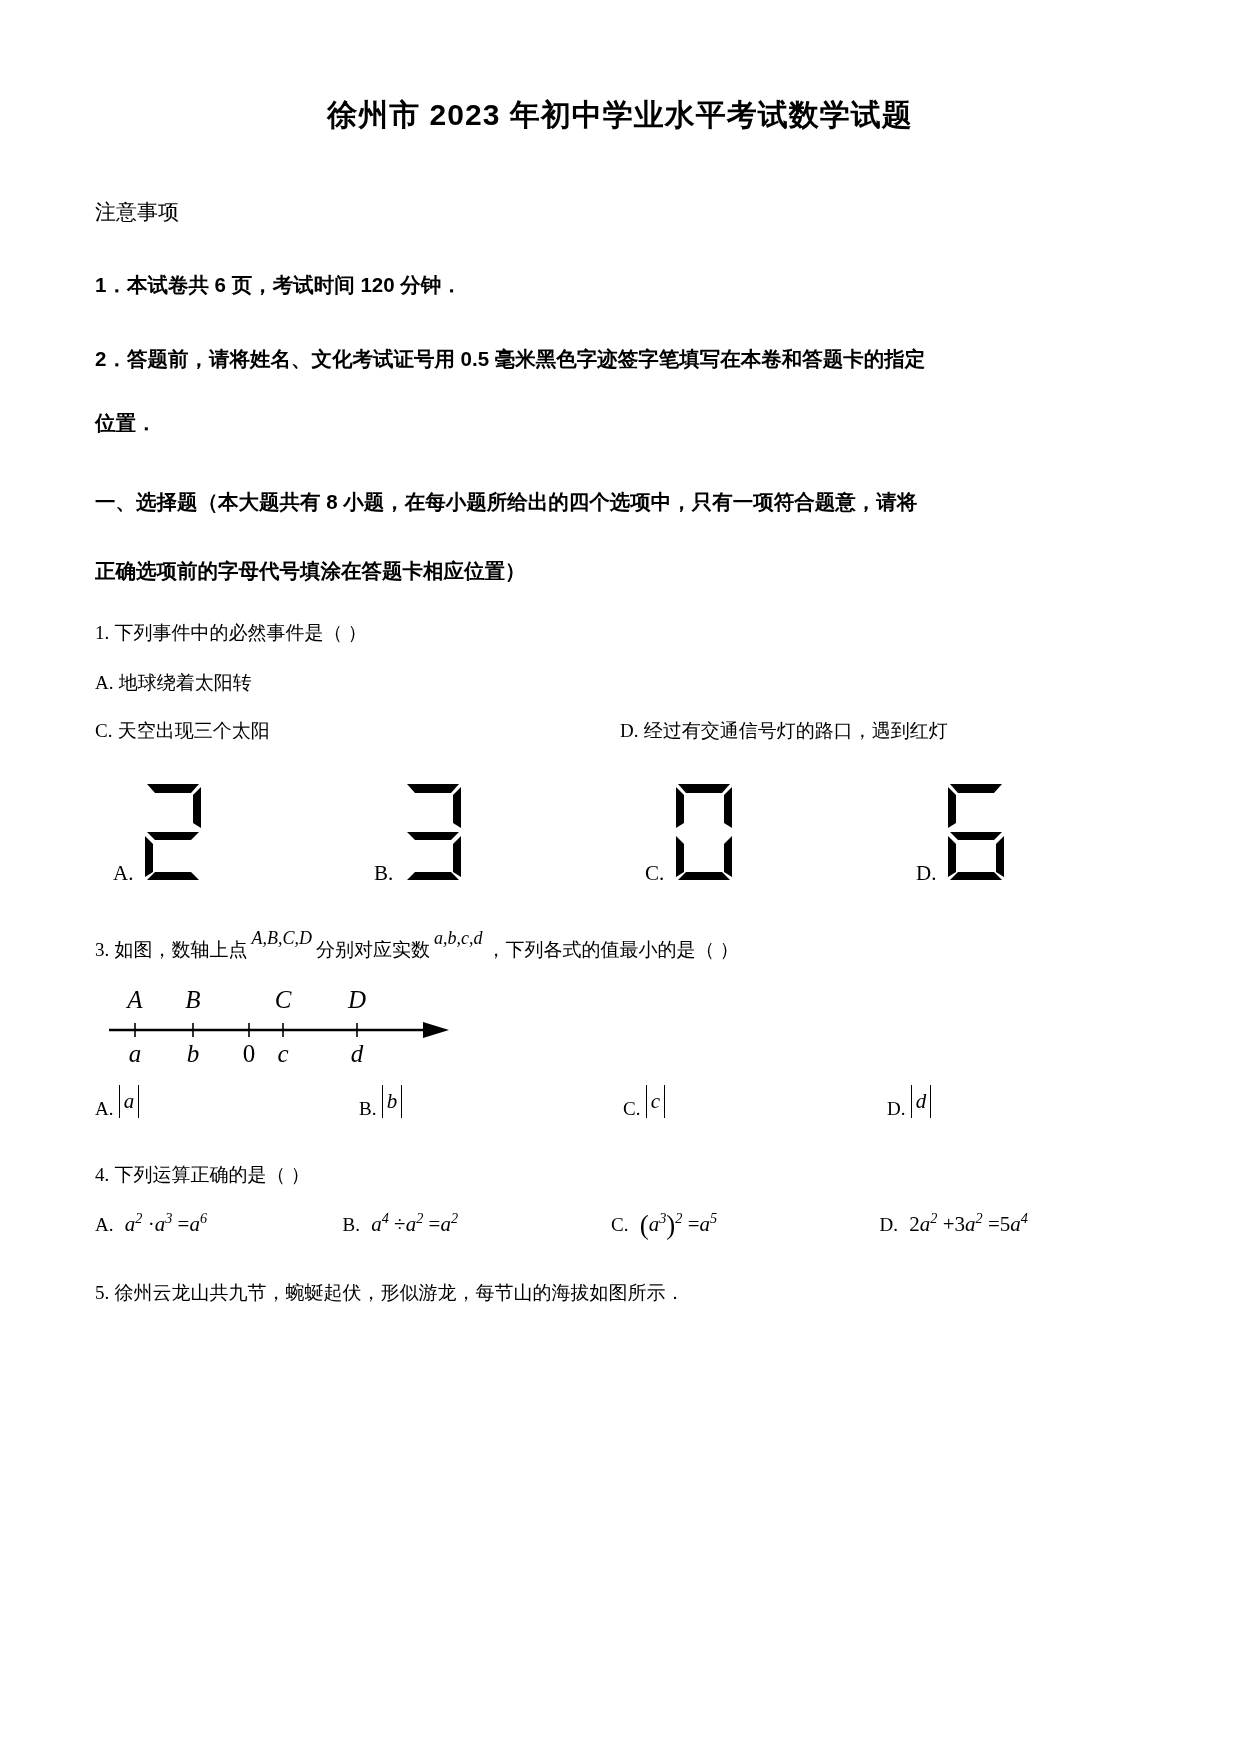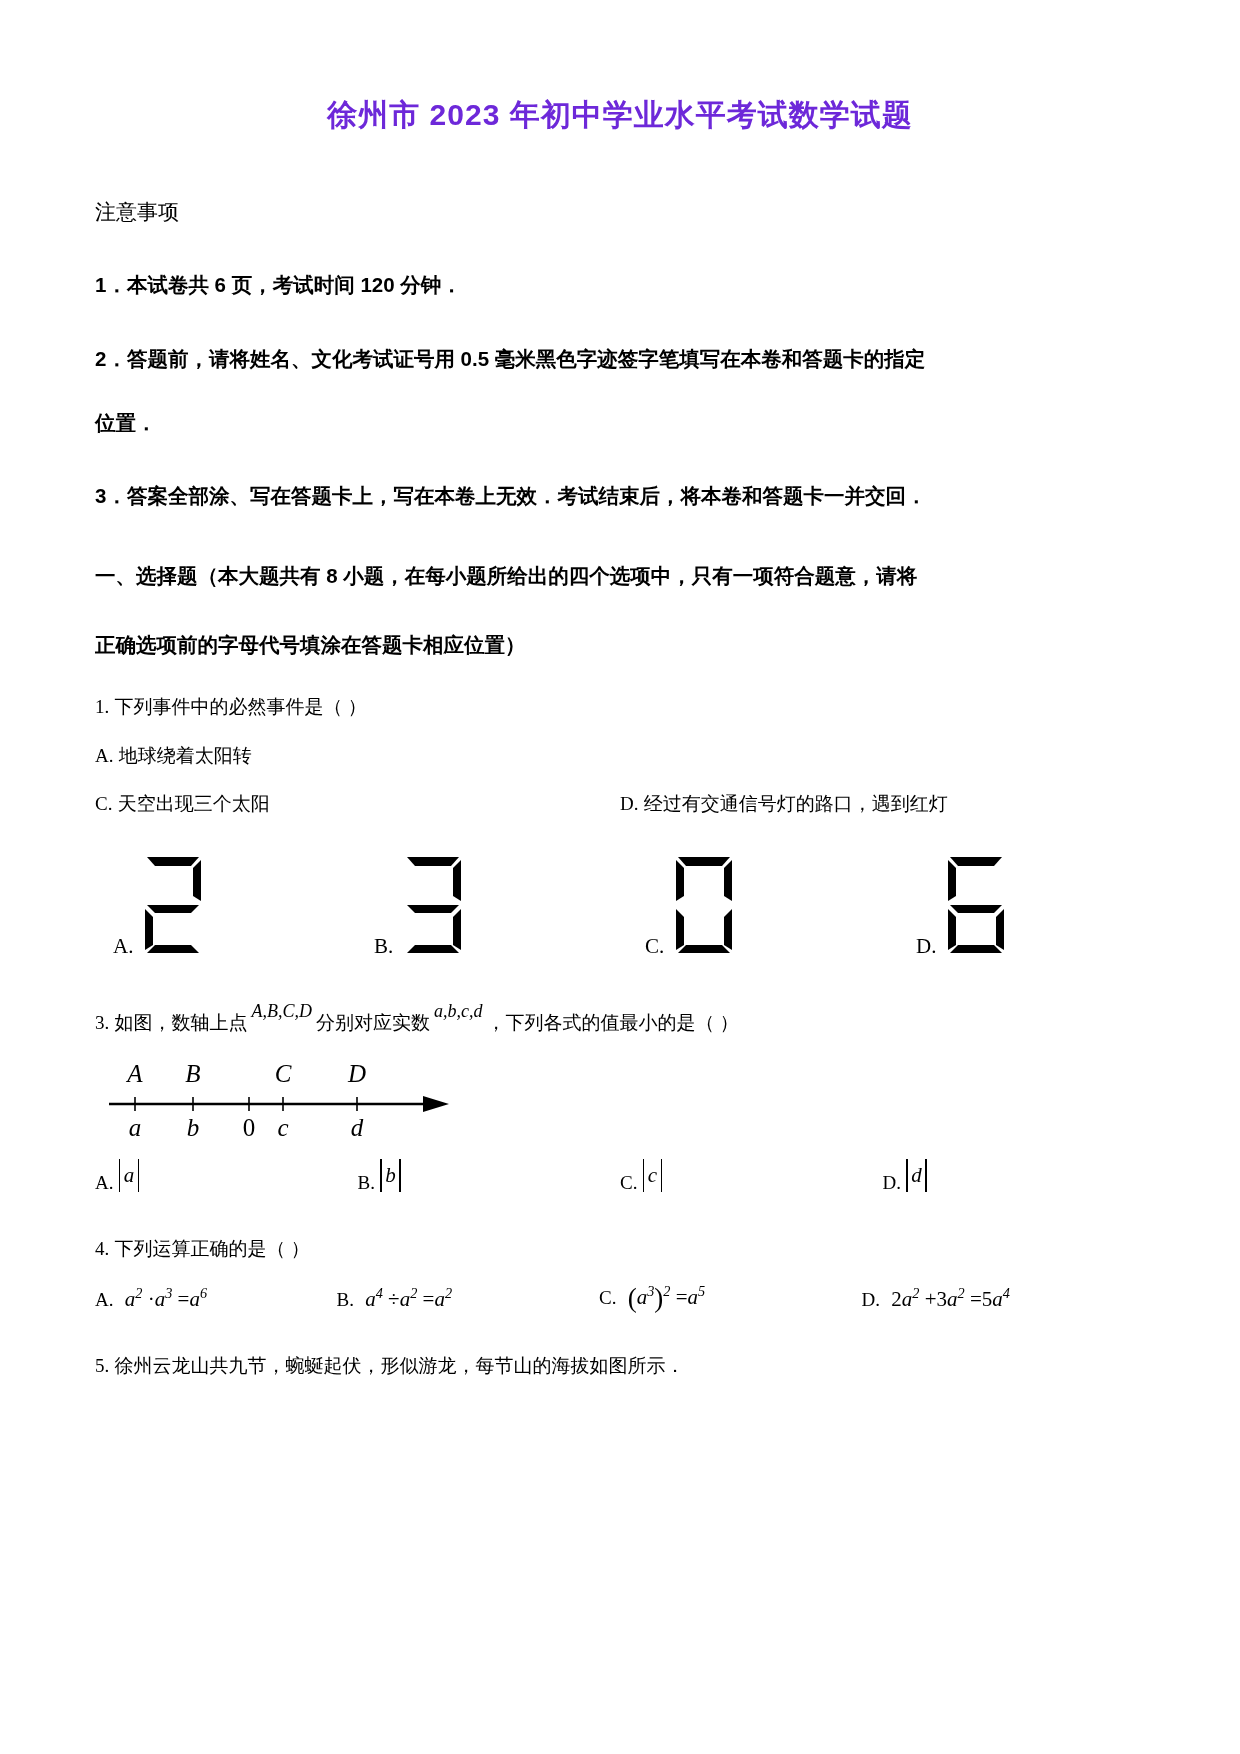--- a/index.html
+++ b/index.html
@@ -12,21 +12,21 @@
   }
   .page { position:relative; width:1240px; height:1754px; padding:0; box-sizing:border-box; }
 
   .title {
     text-align:center;
     font-family:"Liberation Sans", sans-serif;
     font-weight:bold;
     font-size:30px;
     letter-spacing:1px;
     margin-top:95px;
-    color:#6d28d9;
+    color:#000000;
   }
 
   .body-wrap { padding:0 95px; }
 
   .notice-head {
     font-family:"Liberation Sans", sans-serif;
     font-weight:normal;
     font-size:21px;
     margin-top:62px;
   }
@@ -127,21 +127,22 @@
     background:#000;
   }
   .abs:before { left:0; }
   .abs:after { right:0; }
 
   .q-opts-math {
     display:flex;
     margin-top:30px;
     font-family:"Liberation Sans", sans-serif;
     font-size:19px;
-    align-items:center;
+    align-items:flex-start;
+    gap:6px;
   }
   .q-opts-math .cell { width:25%; }
   .q-opts-math .cell.w1 { width:23%; }
   .q-opts-math .cell.w2 { width:25%; }
   .q-opts-math .cell.w3 { width:25%; }
 
   .mathexpr {
     font-family:"Liberation Serif", serif;
     font-style:italic;
     font-size:21px;
@@ -162,21 +163,20 @@
 
   <div class="title">徐州市 2023 年初中学业水平考试数学试题</div>
 
   <div class="body-wrap">
 
     <div class="notice-head">注意事项</div>
 
     <div class="note">1．本试卷共 6 页，考试时间 120 分钟．</div>
     <div class="note wrap2">2．答题前，请将姓名、文化考试证号用 0.5 毫米黑色字迹签字笔填写在本卷和答题卡的指定</div>
     <div class="note-cont">位置．</div>
-    <div class="note">3．答案全部涂、写在答题卡上，写在本卷上无效．考试结束后，将本卷和答题卡一并交回．</div>
 
     <div class="sec-head">一、选择题（本大题共有 8 小题，在每小题所给出的四个选项中，只有一项符合题意，请将</div>
     <div class="sec-head-cont">正确选项前的字母代号填涂在答题卡相应位置）</div>
 
     <div class="q">
       <span class="q-serif-num">1.</span>
       <span>下列事件中的必然事件是（    ）</span>
     </div>
     <div class="opt-row">
       <div class="opt">

